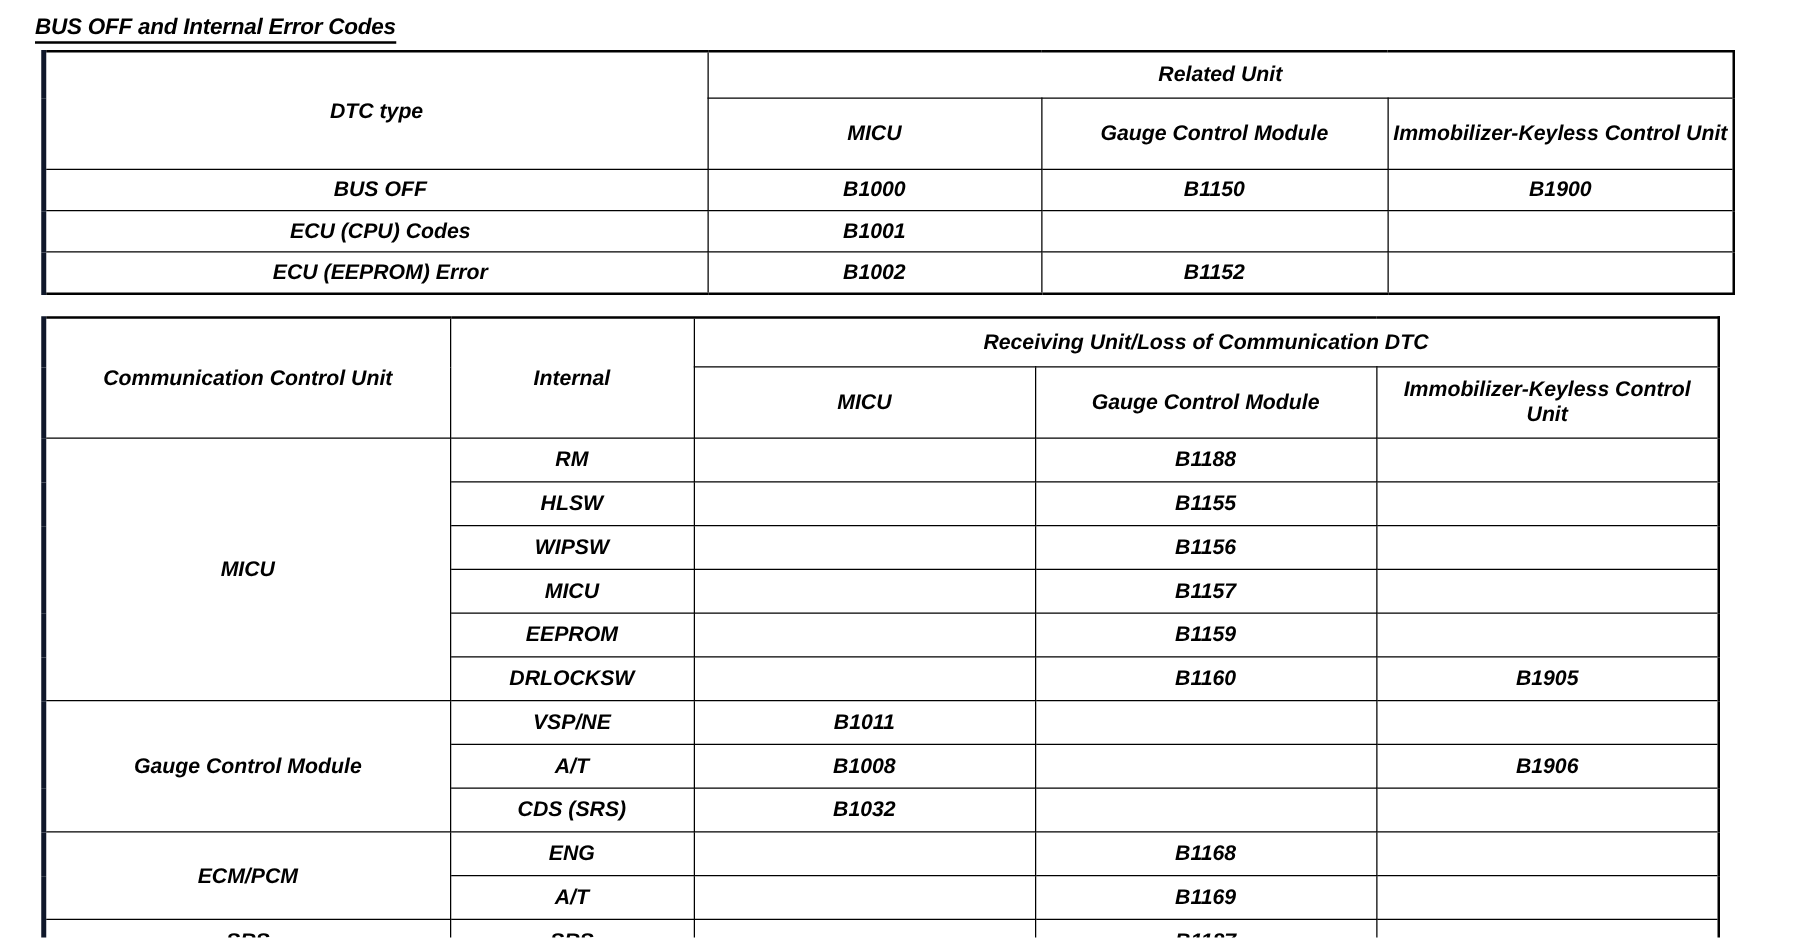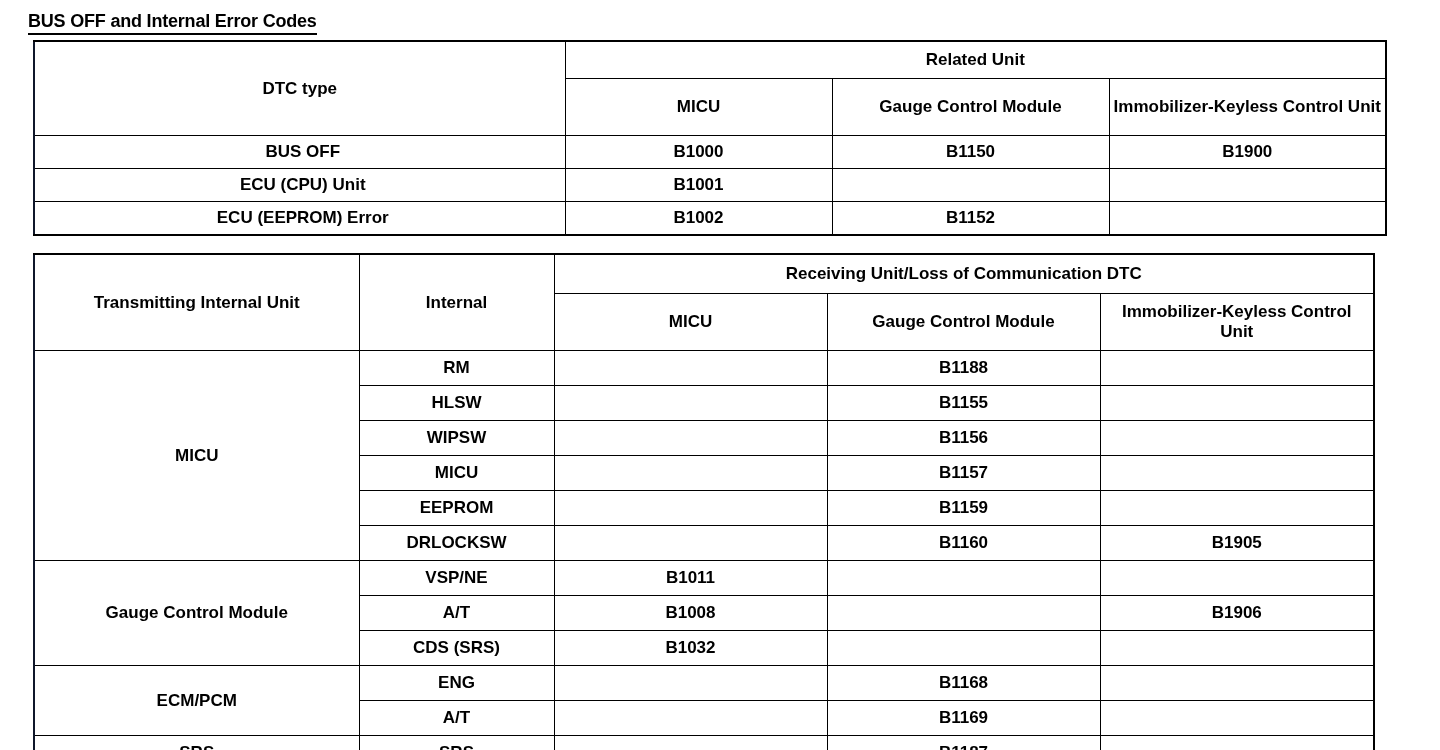--- a/index.html
+++ b/index.html
@@ -12,20 +12,21 @@
     height: 750px;
     font-family: "Liberation Sans", sans-serif;
     color: #000000;
     overflow: hidden;
   }
   .page {
     position: relative;
     width: 1188px;
     height: 750px;
     padding: 0;
+    font-style: italic;
   }
   .section-title {
     position: absolute;
     left: 28px;
     top: 12px;
     font-size: 18px;
     font-weight: bold;
     letter-spacing: -0.2px;
     border-bottom: 2px solid #000;
     padding-bottom: 1px;
@@ -42,21 +43,21 @@
   table.doc-table th {
     border: 1px solid #000;
     font-size: 17px;
     font-weight: bold;
     text-align: center;
     vertical-align: middle;
     padding: 2px 4px;
     line-height: 1.15;
     background: #fff;
   }
-  table.doc-table .outer-left { border-left: 2px solid #0f172a; }
+  table.doc-table .outer-left { border-left: 4px solid #0f172a; }
   table.doc-table .outer-right { border-right: 2px solid #000; }
   table.doc-table .outer-top { border-top: 2px solid #000; }
   table.doc-table .outer-bottom { border-bottom: 2px solid #000; margin-left: 44px; }
 
   .t1 {
     position: absolute;
     left: 33px;
     top: 40px;
     width: 1352px;
   }
@@ -104,21 +105,21 @@
         <td class="sub-head outer-right">Immobilizer-Keyless Control Unit</td>
       </tr>
 
       <tr>
         <td class="left-label outer-left">BUS OFF</td>
         <td>B1000</td>
         <td>B1150</td>
         <td class="outer-right">B1900</td>
       </tr>
       <tr>
-        <td class="left-label outer-left">ECU (CPU) Unit</td>
+        <td class="left-label outer-left">ECU (CPU) Codes</td>
         <td>B1001</td>
         <td></td>
         <td class="outer-right"></td>
       </tr>
       <tr>
         <td class="left-label outer-left outer-bottom">ECU (EEPROM) Error</td>
         <td class="outer-bottom">B1002</td>
         <td class="outer-bottom">B1152</td>
         <td class="outer-bottom outer-right"></td>
       </tr>
@@ -128,21 +129,21 @@
   <table class="doc-table t2">
     <colgroup>
       <col style="width:325px">
       <col style="width:195px">
       <col style="width:273px">
       <col style="width:273px">
       <col style="width:274px">
     </colgroup>
     <tbody>
       <tr>
-        <td rowspan="2" class="grp-head outer-left outer-top">Transmitting Internal Unit</td>
+        <td rowspan="2" class="grp-head outer-left outer-top">Communication Control Unit</td>
         <td rowspan="2" class="grp-head outer-top">Internal</td>
         <td colspan="3" class="grp-head outer-top outer-right">Receiving Unit/Loss of Communication DTC</td>
       </tr>
       <tr>
         <td class="sub-head">MICU</td>
         <td class="sub-head">Gauge Control Module</td>
         <td class="sub-head outer-right">Immobilizer-Keyless Control Unit</td>
       </tr>
 
       <tr>

